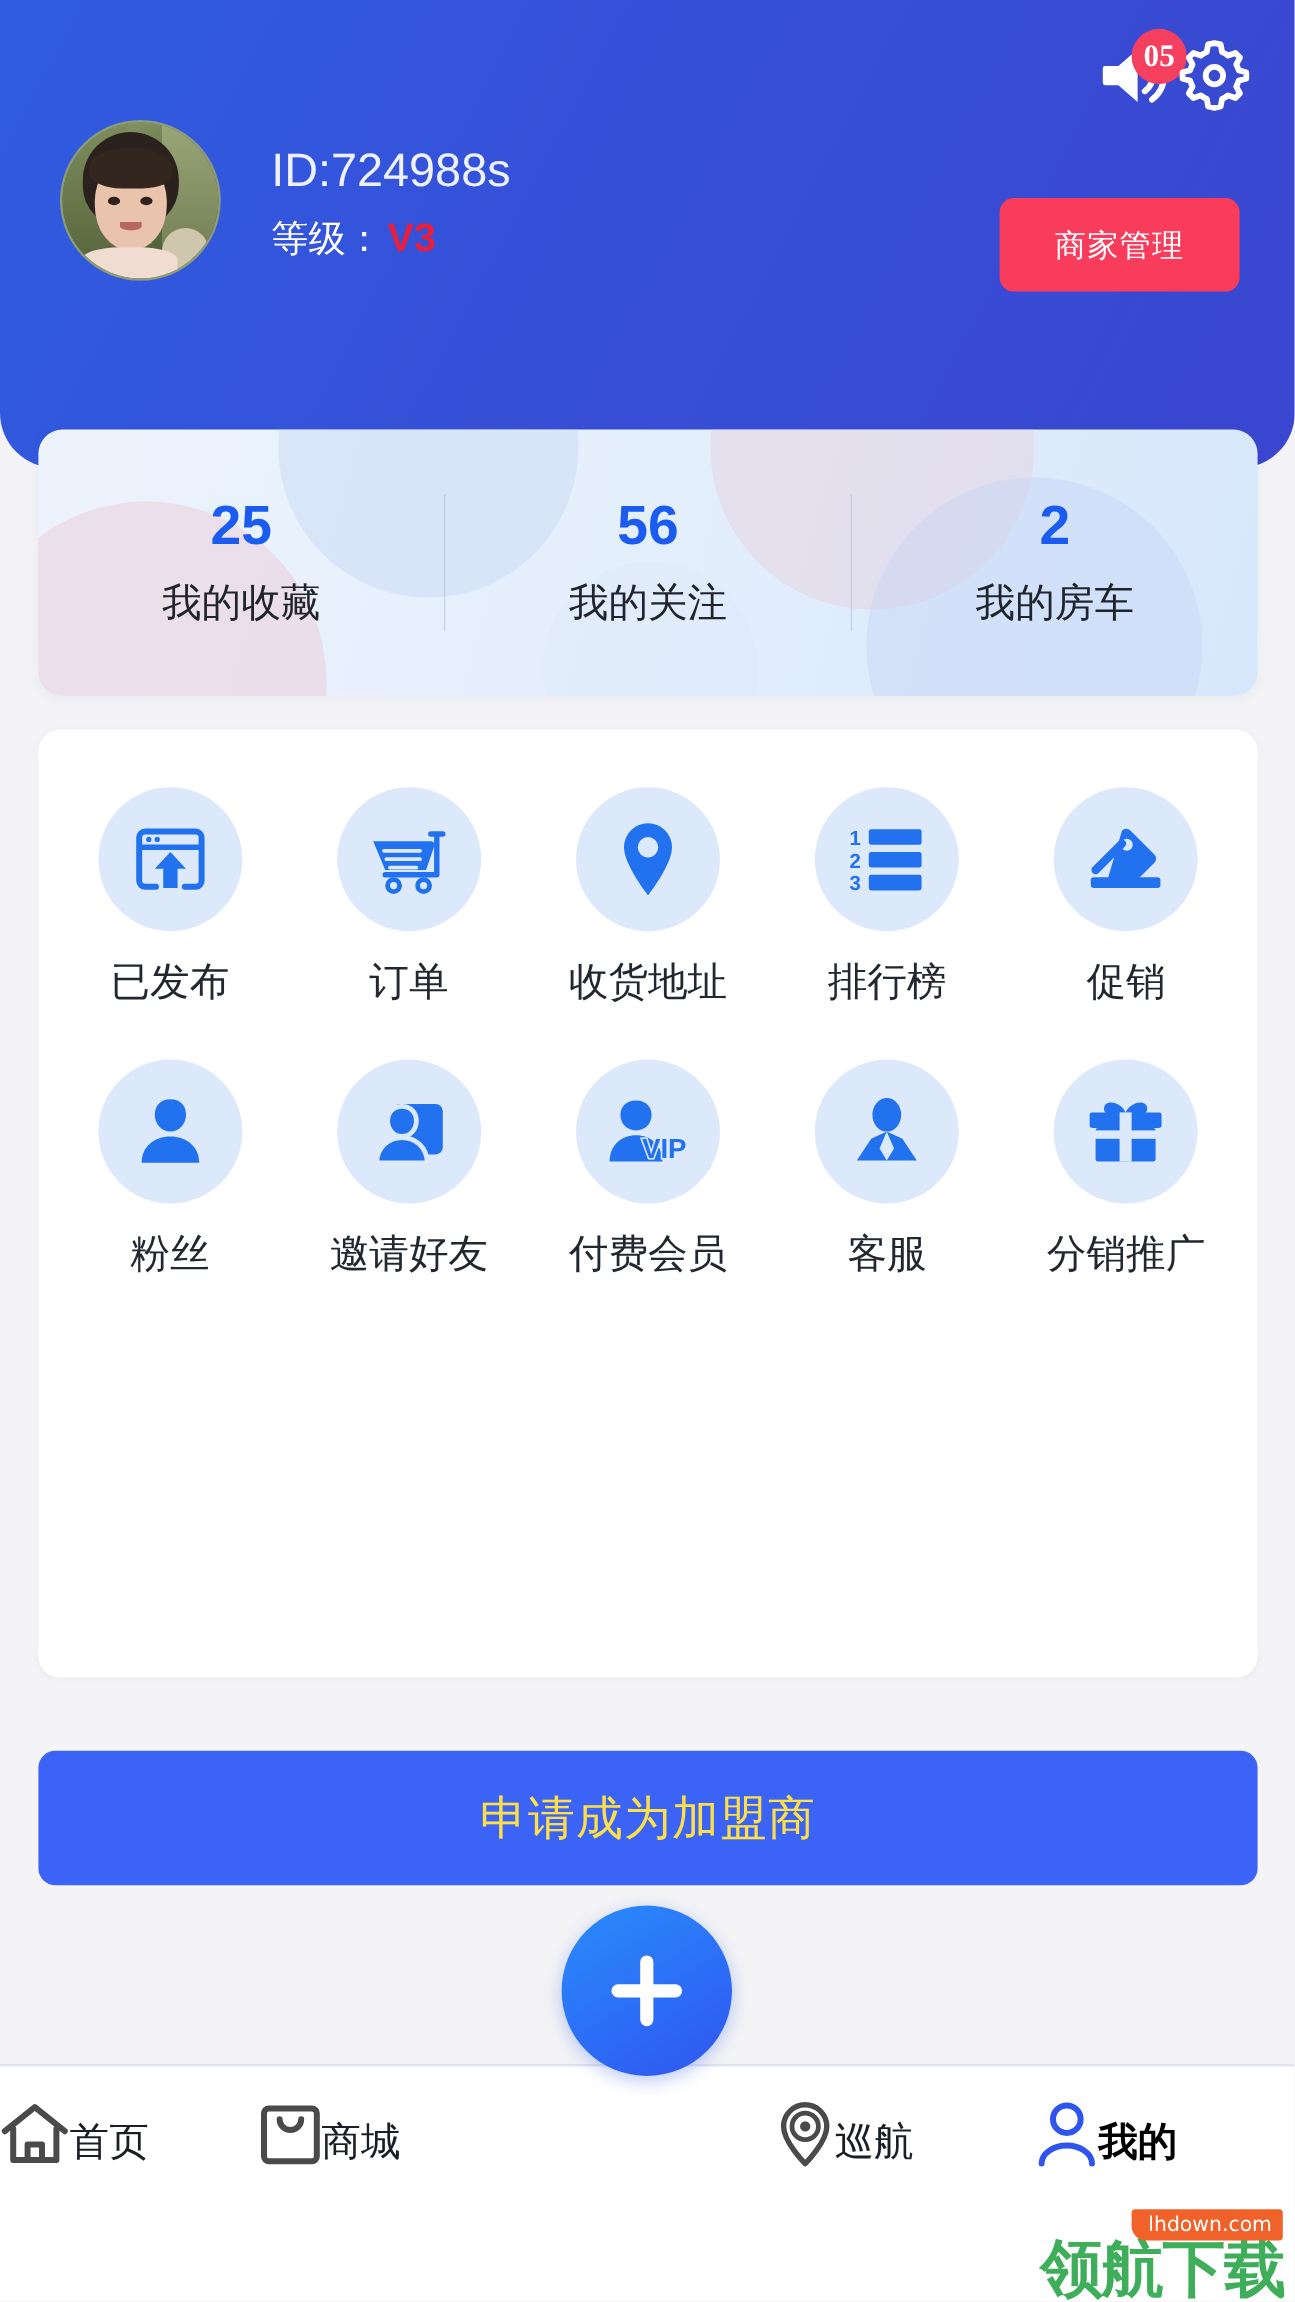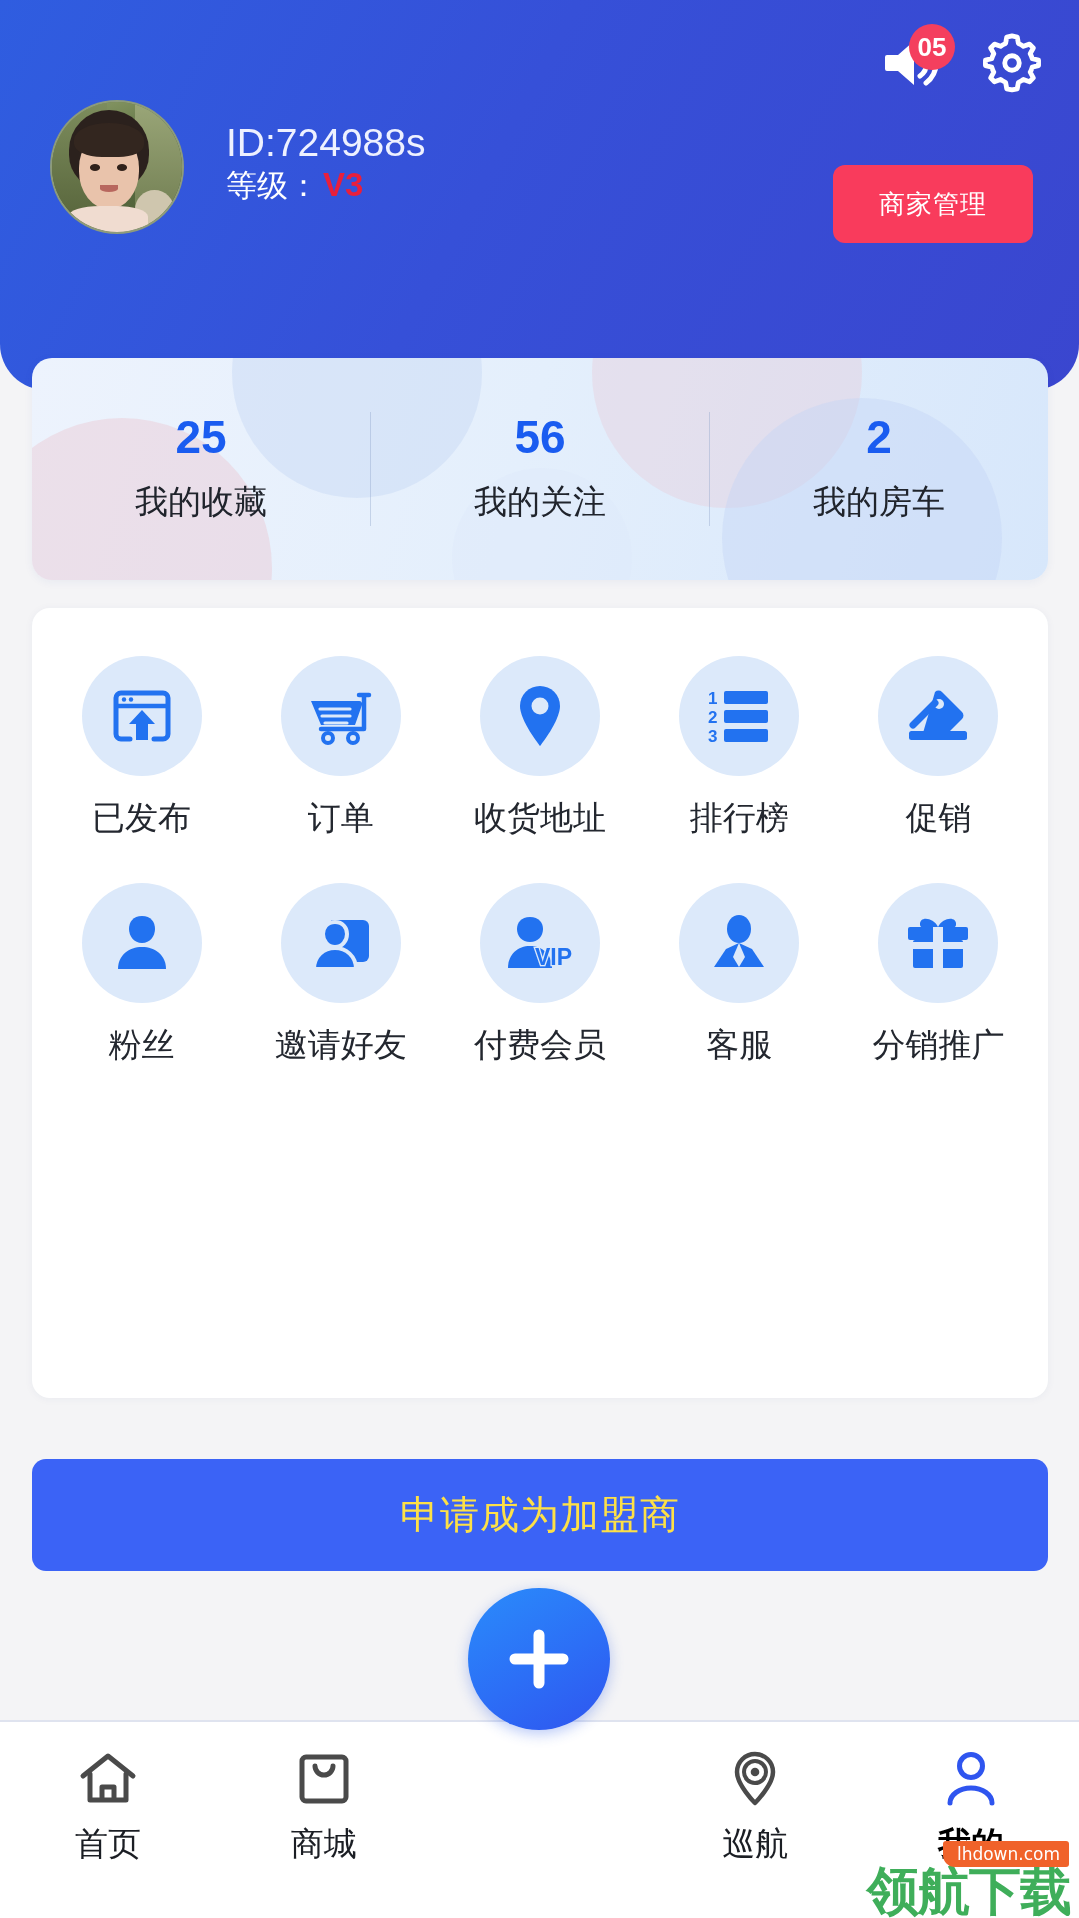--- a/index.html
+++ b/index.html
@@ -31,21 +31,21 @@
     border-bottom-right-radius: 46px;
     overflow: hidden;
   }
 
   .header-topicons {
     position: absolute;
     top: 30px;
     right: 34px;
     display: flex;
     align-items: center;
-    gap: 34px;
+    font-family: Liberation Serif, serif;
   }
   .icon-btn { position: relative; width: 66px; height: 66px; display: flex; align-items: center; justify-content: center; }
   .badge {
     position: absolute;
     top: -6px; right: -10px;
     min-width: 46px;
     height: 46px;
     border-radius: 23px;
     background: #f43f5e;
     color: #ffffff;
@@ -94,21 +94,21 @@
     letter-spacing: 0.5px;
     line-height: 1.05;
     font-weight: 400;
   }
   .userid {
     color: #eef1ff;
     font-size: 39px;
     margin-top: 13px;
     font-weight: 400;
   }
-  .levelrow { display:flex; align-items: baseline; text-align: center; }
+  .levelrow { margin-top: 13px; display:flex; align-items: baseline; text-align: center; }
   .levellabel { color:#ffffff; font-size: 31px; }
   .levelvalue { color:#e81f3c; font-size: 33px; font-weight: bold; margin-left: 4px; }
 
   .merchant-btn {
     position: absolute;
     top: 165px;
     right: 46px;
     width: 200px;
     height: 78px;
     border-radius: 12px;
@@ -221,21 +221,21 @@
     height: 198px;
     background: #ffffff;
     border-top: 2px solid #dfe3ef;
     display: flex;
     align-items: flex-start;
     padding-top: 26px;
   }
   .tab {
     flex: 1;
     display: flex;
-    flex-direction: column;
+    flex-direction: row;
     align-items: center;
     cursor: pointer;
   }
   .tab-icon { height: 62px; display:flex; align-items:center; justify-content:center; }
   .tab-label { margin-top: 12px; font-size: 33px; color: #1b1e24; }
   .tab.active .tab-label { color: #000000; font-weight: bold; }
   .tab.center { position: relative; }
   .fab {
     position: absolute;
     bottom: 18px;

